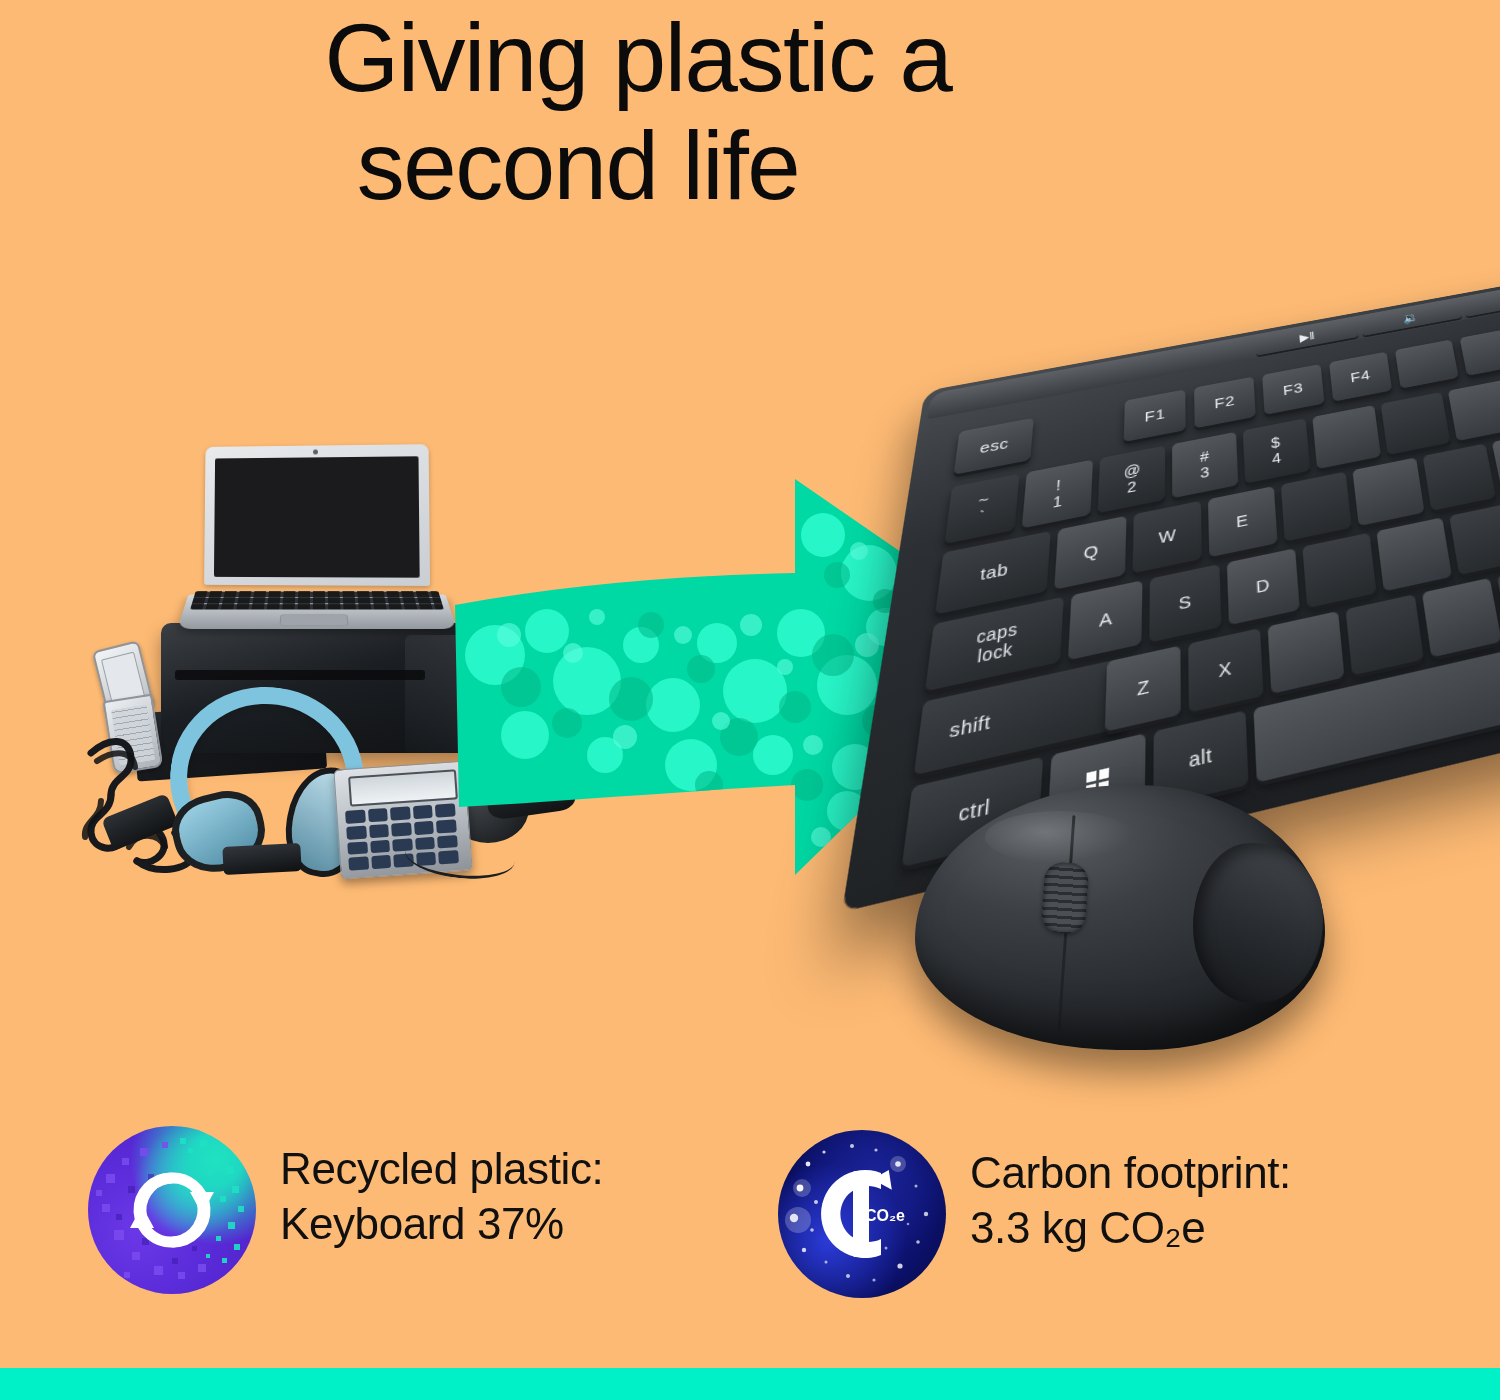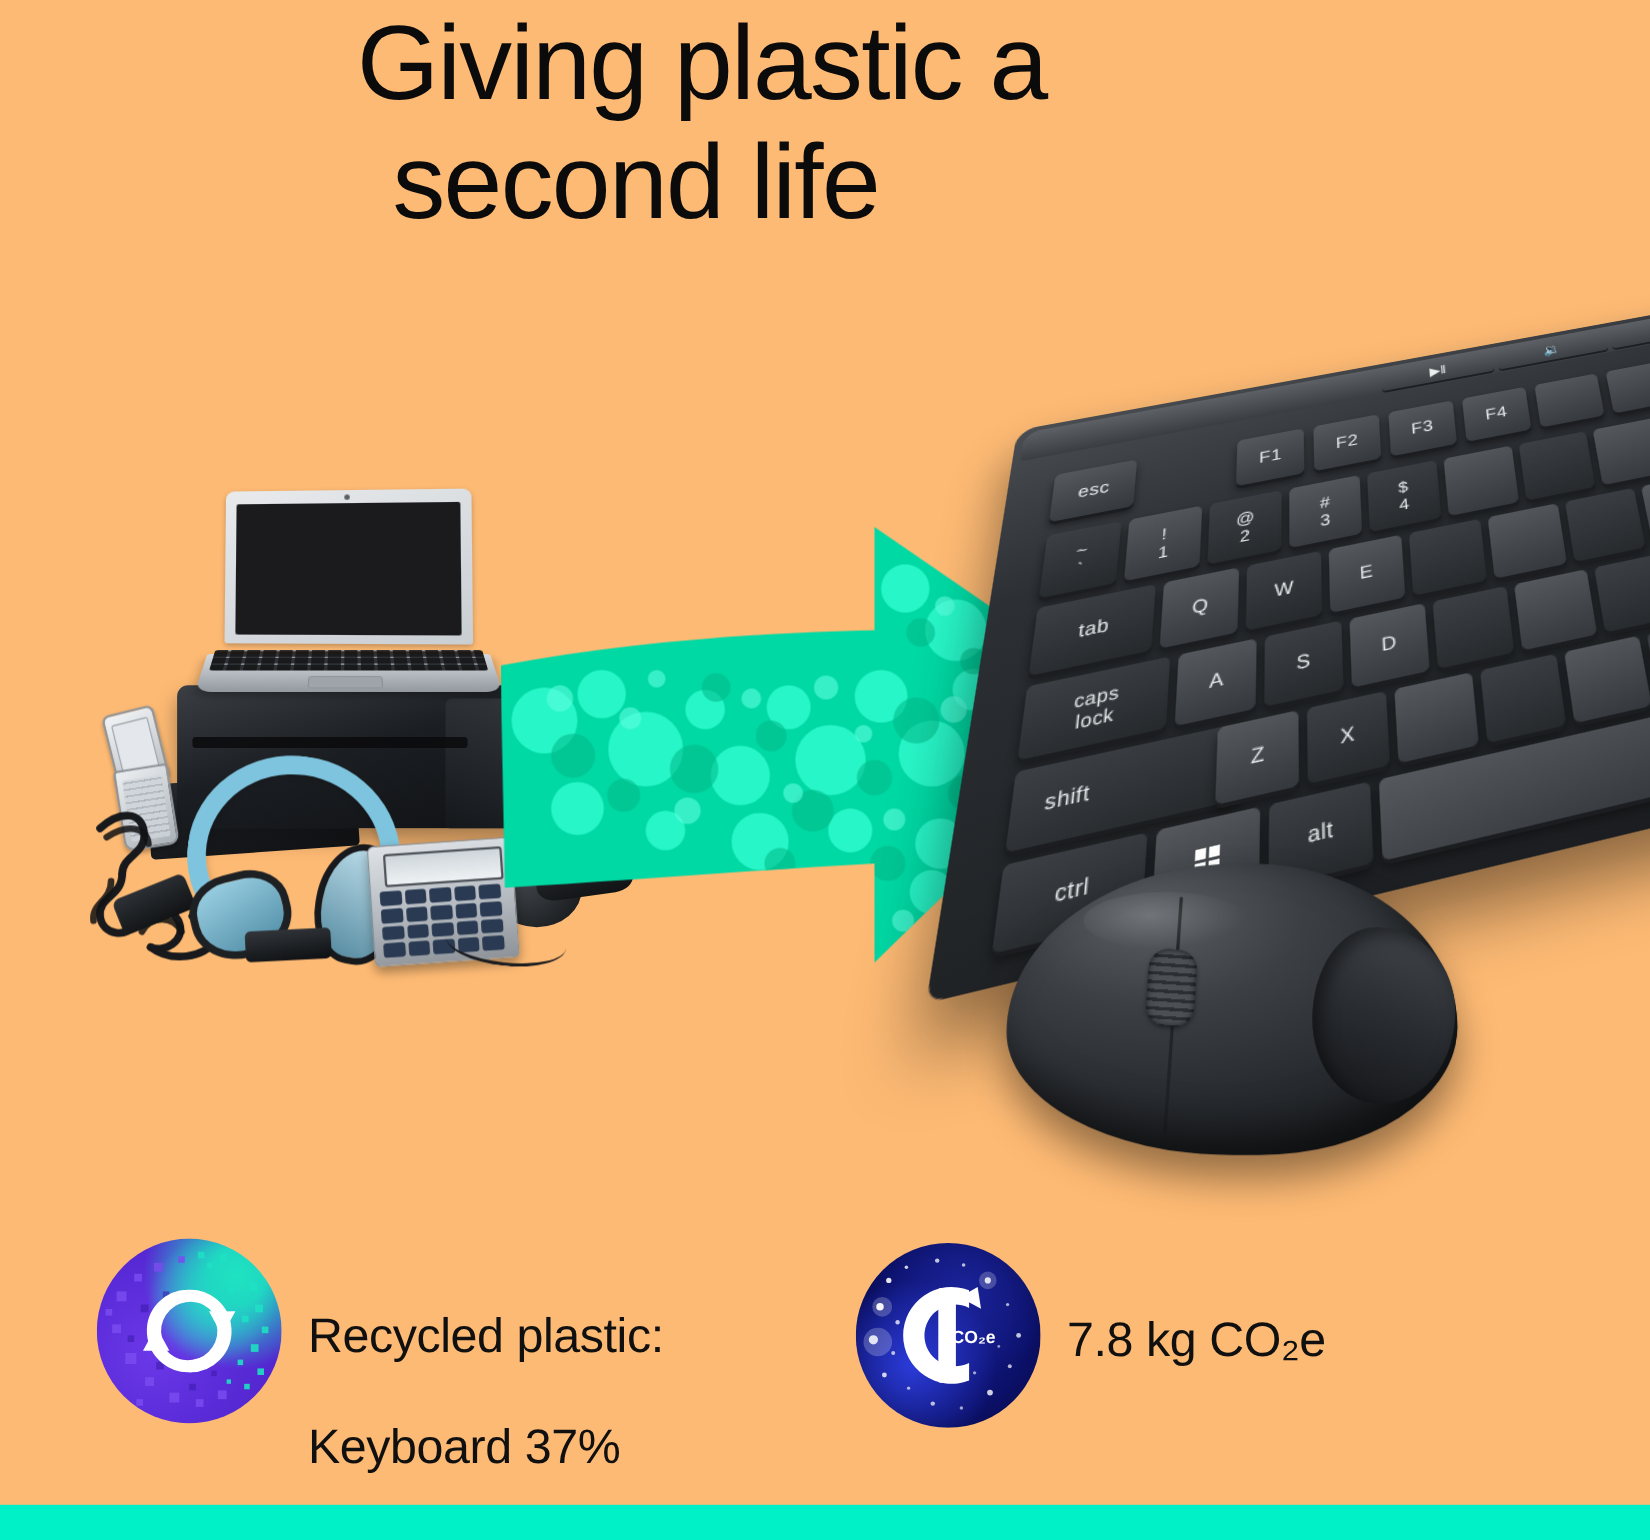--- a/index.html
+++ b/index.html
@@ -303,21 +303,21 @@
       radial-gradient(circle at 58% 26%, #1a2398 0%, rgba(26,35,152,0) 52%),
       radial-gradient(circle at 50% 50%, #151c90 0%, #0b1068 60%, #070a42 100%);
   }
   .speck{position:absolute;inset:0;}
   .badge-glyph{position:absolute;inset:0;display:flex;align-items:center;justify-content:center;}
   .badge-text{
     font-family:"Liberation Sans", sans-serif;
     font-size:44px;line-height:1.24;color:#101010;
     letter-spacing:-.4px;padding-top:16px;white-space:nowrap;
   }
-  .badge-text .ln{display:block;margin-top:46px;}
+  .badge-text .ln{display:block;}
 
   
   .bottombar{
     position:absolute;left:0;top:1368px;width:1500px;height:32px;
     background:#00f0c8;
   }
 </style>
 </head>
 <body>
 
@@ -663,21 +663,22 @@
         <div class="badge-glyph">
           <svg width="126" height="126" viewBox="0 0 126 126">
             <path d="M82 38 A28 28 0 1 0 82 88 L82 104 A44 44 0 1 1 82 22 Z" fill="#ffffff"></path>
             <rect x="54" y="20" width="16" height="86" rx="2" fill="#ffffff"></rect>
             <polygon points="86,18 76,34 98,34" fill="#ffffff" transform="rotate(28 86 26)"></polygon>
             <text x="66" y="70" font-family="Liberation Sans, sans-serif" font-size="16" font-weight="bold" fill="#ffffff">CO₂e</text>
           </svg>
         </div>
       </div>
       <div class="badge-text">
-        <span class="ln">7.8 kg CO₂e</span>
+        <span class="ln">Carbon footprint:</span>
+        <span class="ln">3.3 kg CO₂e</span>
       </div>
     </div>
 
   </div>
 
   <div class="bottombar"></div>
 
 </div>
 
 </body></html>

